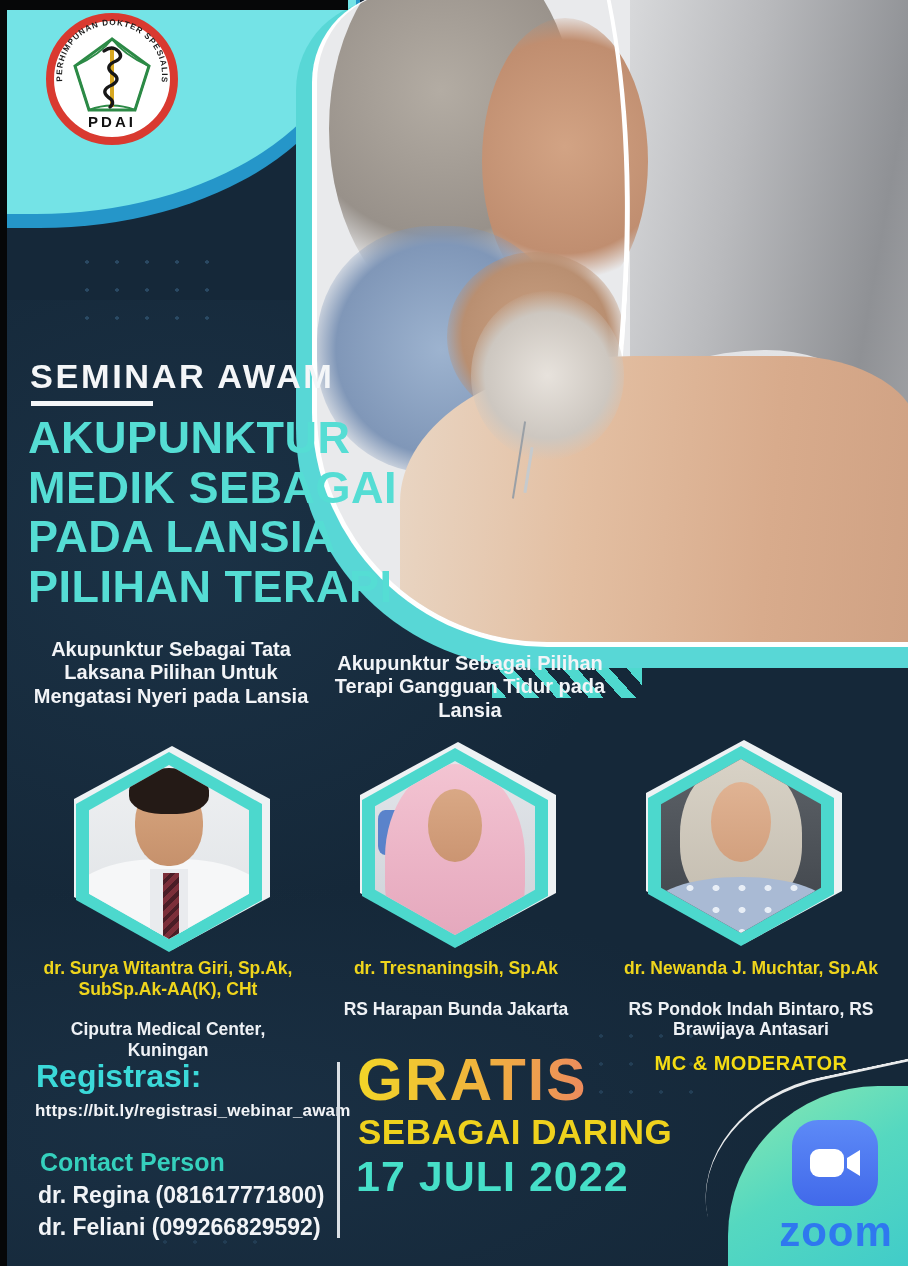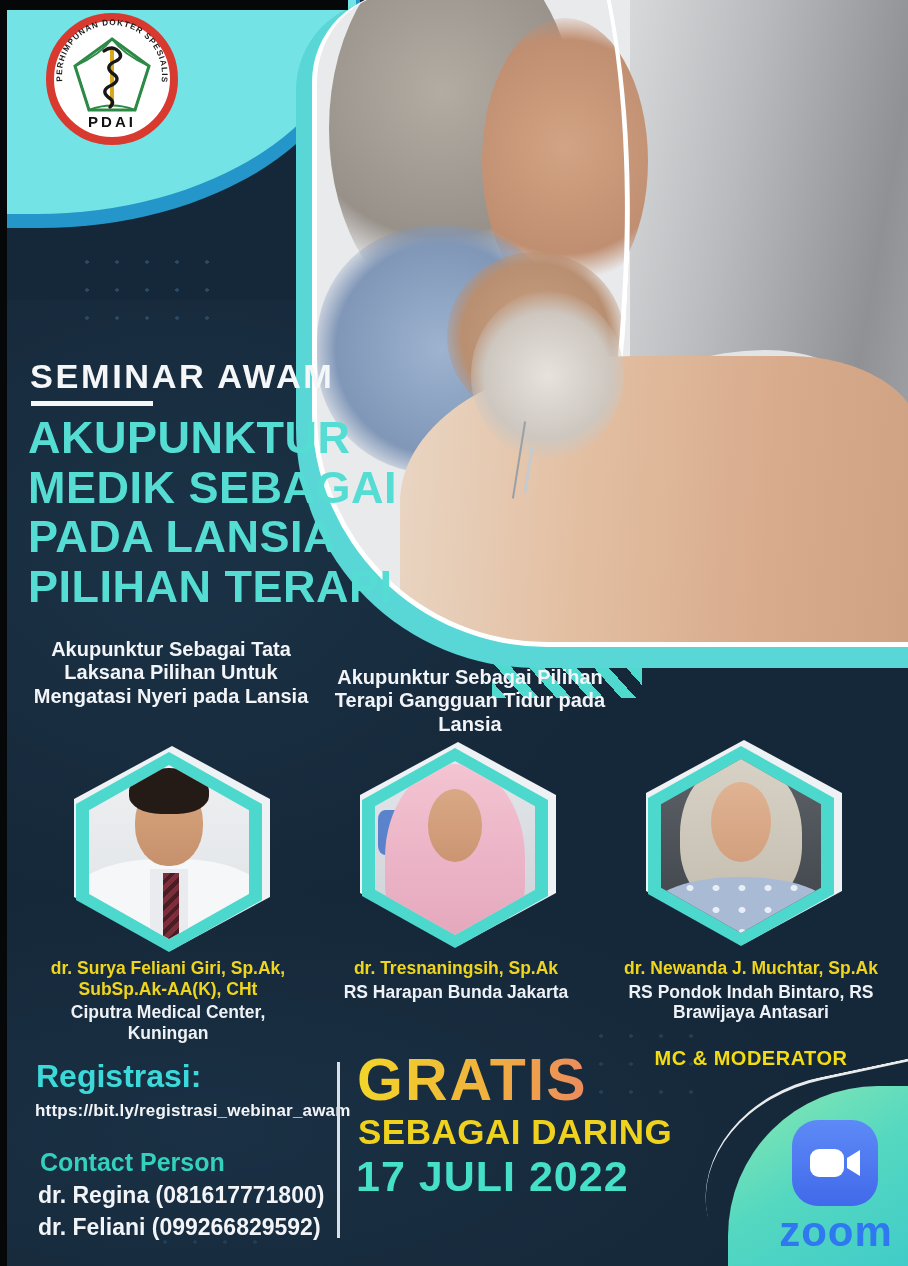--- a/index.html
+++ b/index.html
@@ -66,21 +66,21 @@
   .kicker{position:absolute;left:30px;top:358px;color:#f4f6f8;font-size:33px;font-weight:bold;
     letter-spacing:2.5px;transform:scaleX(1.04);transform-origin:left;}
   .kicker-underline{position:absolute;left:31px;top:401px;width:122px;height:5px;background:#f4f6f8;}
   .title{position:absolute;left:28px;top:413px;color:#55ddd4;font-size:45px;font-weight:bold;
     line-height:1.1;letter-spacing:.5px;}
 
   
   .topic{position:absolute;color:#f2f4f7;font-weight:bold;font-size:20px;line-height:1.17;
     text-align:center;}
   .topic.t1{left:26px;top:638px;width:290px;}
-  .topic.t2{left:330px;top:652px;width:280px;margin-top:14px;}
+  .topic.t2{left:330px;top:652px;width:280px;}
 
   
   .hex{position:absolute;width:186px;height:200px;}
   .hex.h1{left:76px;top:752px;}
   .hex.h2{left:362px;top:748px;}
   .hex.h3{left:648px;top:746px;}
   .hex .outline,.hex .frame,.hex .photo-in{position:absolute;
     clip-path:polygon(50% 0%,100% 26%,100% 74%,50% 100%,0% 74%,0% 26%);}
   .hex .outline{inset:-6px -8px 2px -2px;background:rgba(0,0,0,0);border:0;
     clip-path:none;}
@@ -113,22 +113,22 @@
     background:linear-gradient(180deg,#d8d2c6 0%,#c4bdb0 100%);}
   .p3 .face{position:absolute;left:31%;top:13%;width:38%;height:46%;border-radius:50%;
     background:linear-gradient(180deg,#e0b393 0%,#d2a07e 100%);}
   .p3 .shirt{position:absolute;left:-6%;bottom:-4%;width:112%;height:36%;
     border-radius:50% 50% 0 0;background:#a9bad4;
     background-image:radial-gradient(#e8eef6 3px, rgba(0,0,0,0) 4px);background-size:26px 22px;}
 
   
   .cap{position:absolute;text-align:center;line-height:1.18;}
   .cap .nm{color:#efd51c;font-weight:bold;font-size:17.5px;}
-  .cap .af{color:#eef1f5;font-weight:bold;font-size:17.5px;margin-top:3px;}
-  .cap .rl{color:#f4dc12;font-weight:bold;font-size:20px;margin-top:24px;letter-spacing:.5px;}
+  .cap .af{color:#eef1f5;font-weight:bold;font-size:17.5px;margin-top:20px;}
+  .cap .rl{color:#f4dc12;font-weight:bold;font-size:20px;margin-top:12px;letter-spacing:.5px;}
   .cap.c1{left:18px;top:958px;width:300px;}
   .cap.c1 .af{width:240px;margin-left:30px;}
   .cap.c2{left:312px;top:958px;width:288px;}
   .cap.c3{left:602px;top:958px;width:298px;}
   .cap.c3 .af{width:280px;margin-left:9px;}
 
   
   .reg-label{position:absolute;left:36px;top:1058px;color:#3bd9d9;font-size:32px;font-weight:bold;}
   .reg-url{position:absolute;left:35px;top:1101px;color:#f2f4f7;font-size:17px;font-weight:bold;
     letter-spacing:.2px;}
@@ -248,21 +248,21 @@
     <div class="outline"></div>
     <div class="frame"></div>
     <div class="photo-in p3">
       <div class="hijab"></div>
       <div class="face"></div>
       <div class="shirt"></div>
     </div>
   </div>
 
   <div class="cap c1">
-    <div class="nm">dr. Surya Feliani Giri, Sp.Ak, SubSp.Ak-AA(K), CHt</div>
+    <div class="nm">dr. Surya Witantra Giri, Sp.Ak, SubSp.Ak-AA(K), CHt</div>
     <div class="af">Ciputra  Medical Center, Kuningan</div>
   </div>
   <div class="cap c2">
     <div class="nm">dr. Tresnaningsih, Sp.Ak</div>
     <div class="af">RS Harapan Bunda Jakarta</div>
   </div>
   <div class="cap c3">
     <div class="nm">dr. Newanda J. Muchtar, Sp.Ak</div>
     <div class="af">RS Pondok Indah Bintaro, RS Brawijaya Antasari</div>
     <div class="rl">MC &amp; MODERATOR</div>

